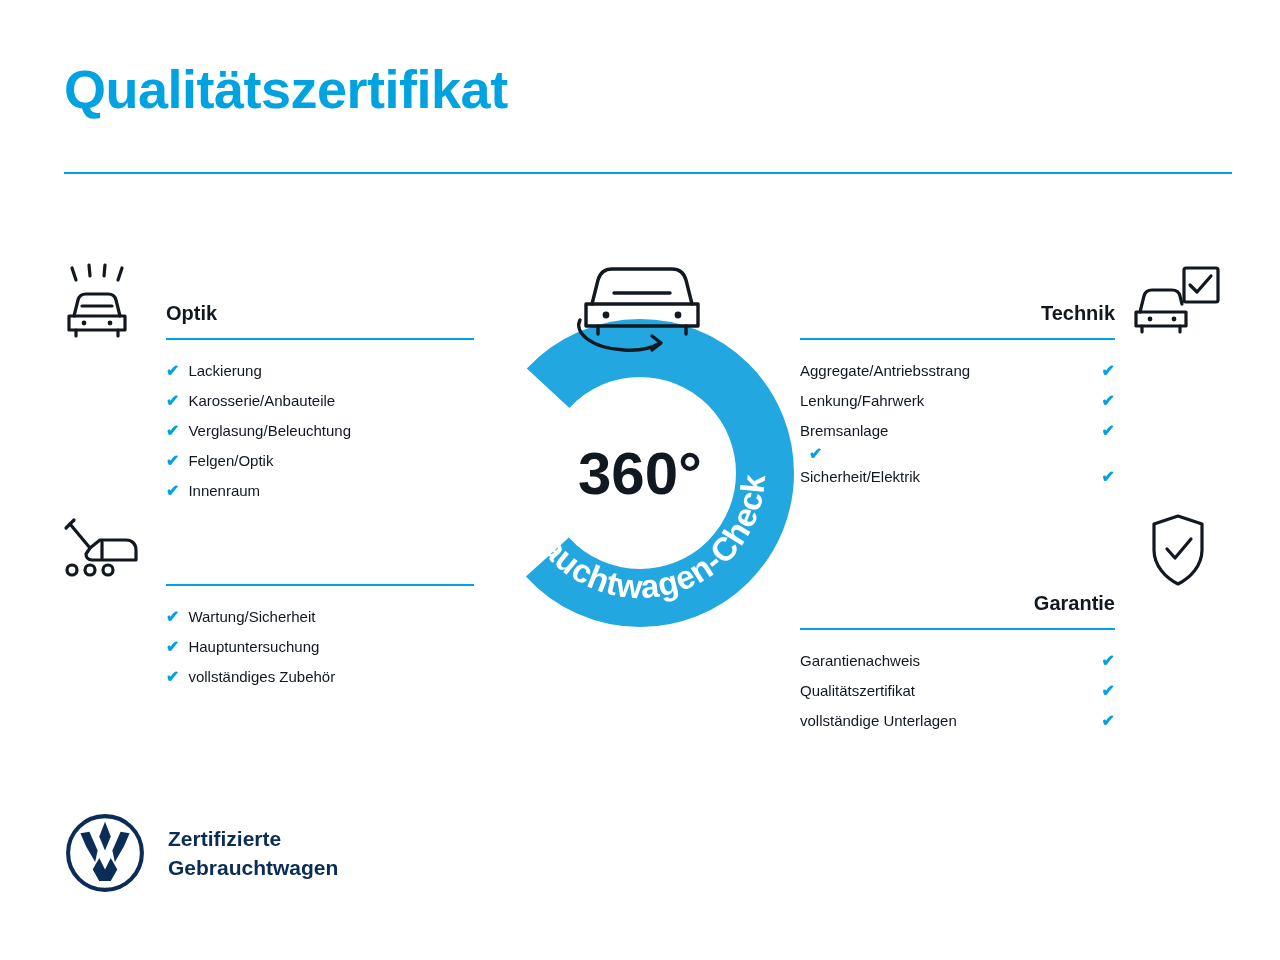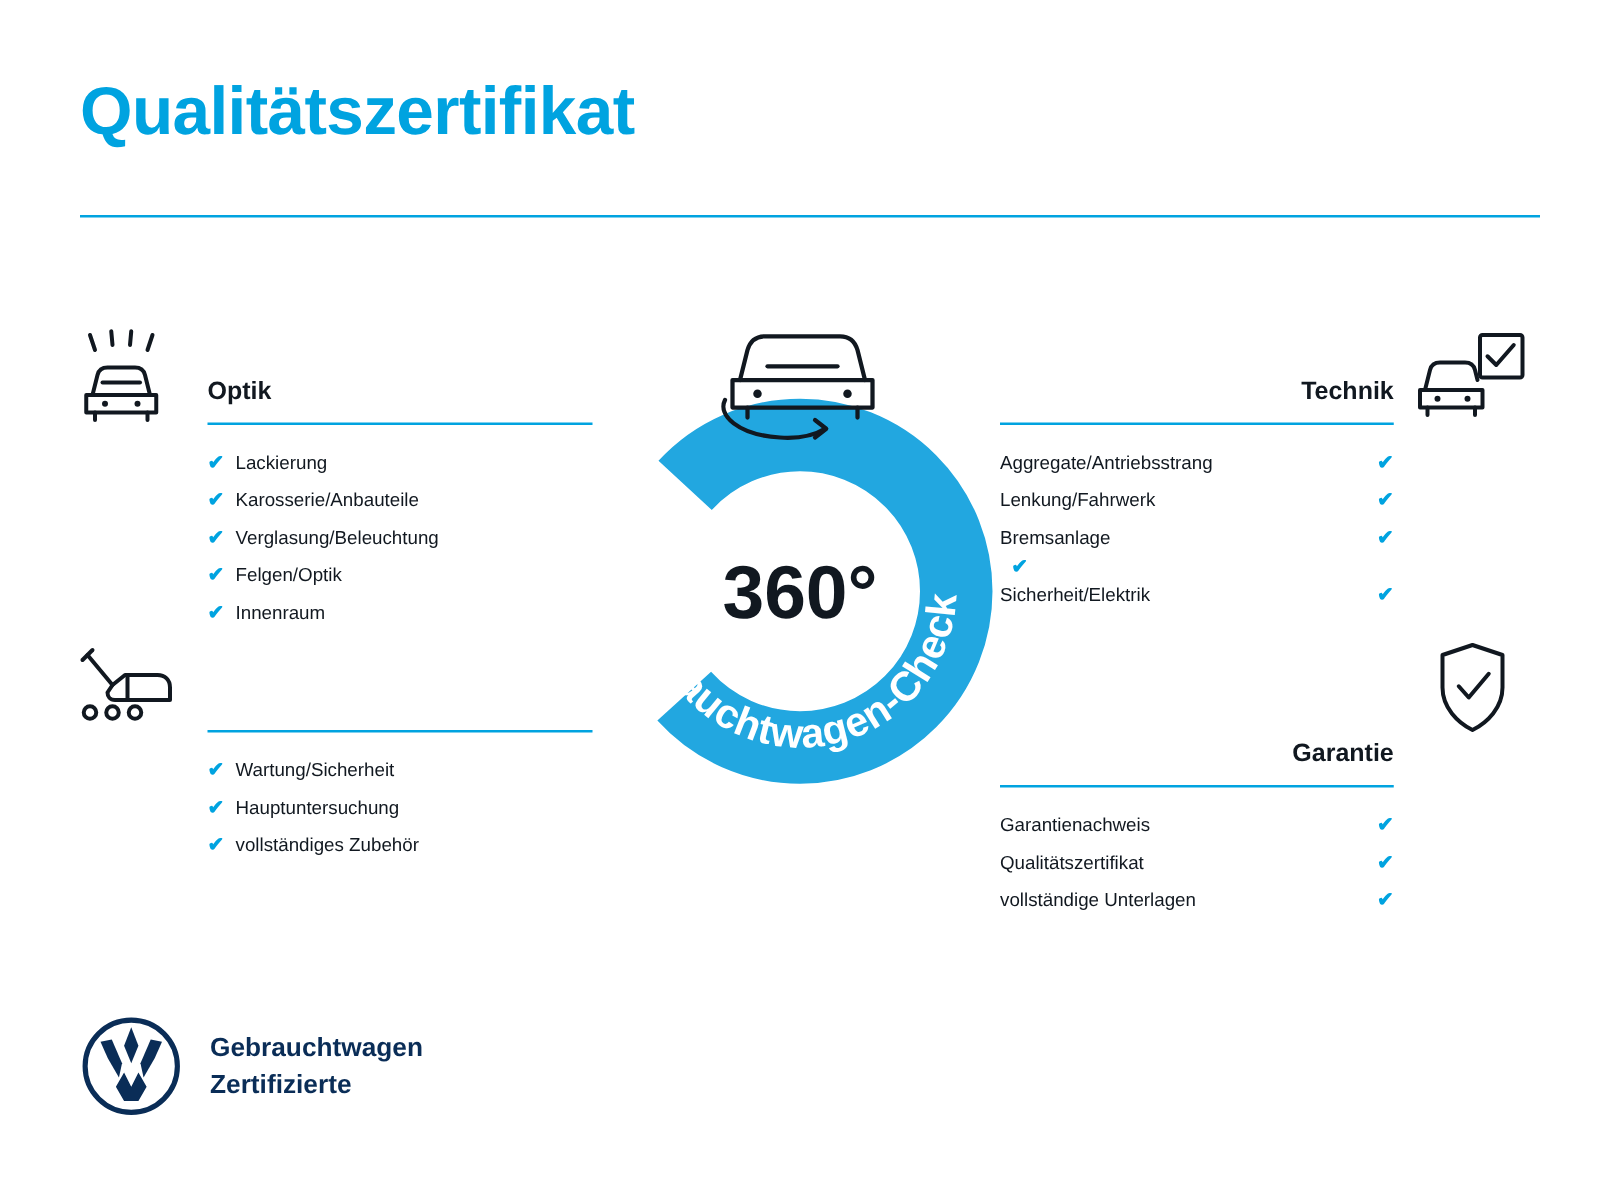--- a/index.html
+++ b/index.html
@@ -318,18 +318,18 @@
     <svg class="vw-logo" viewBox="0 0 100 100">
       <circle cx="50" cy="50" r="45" fill="none" stroke="#0A2D57" stroke-width="5"></circle>
       <g fill="#0A2D57">
         <path d="M50 12 L57 30 L50 47 L43 30 Z"></path>
         <path d="M20 26 L31 24 L41 47 L38 61 L27 42 Z"></path>
         <path d="M80 26 L69 24 L59 47 L62 61 L73 42 Z"></path>
         <path d="M35 70 L43 56 L50 70 L57 56 L65 70 L57 84 L43 84 Z"></path>
       </g>
     </svg>
     <div class="footer-text">
+      <div>Zertifizierte</div>
       <div>Gebrauchtwagen</div>
-      <div>Zertifizierte</div>
     </div>
   </div>
 
 </div>
 
 </body></html>

